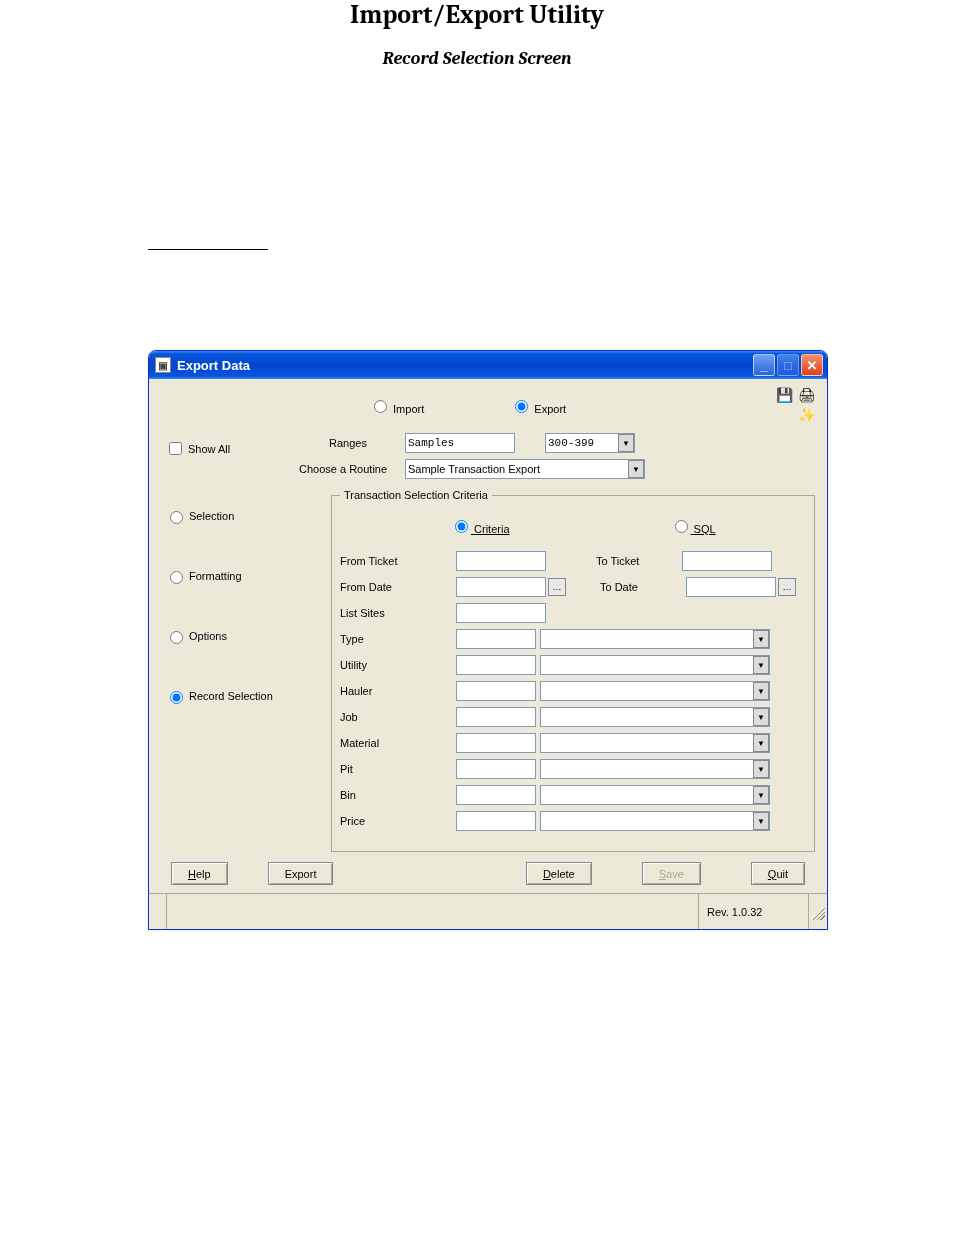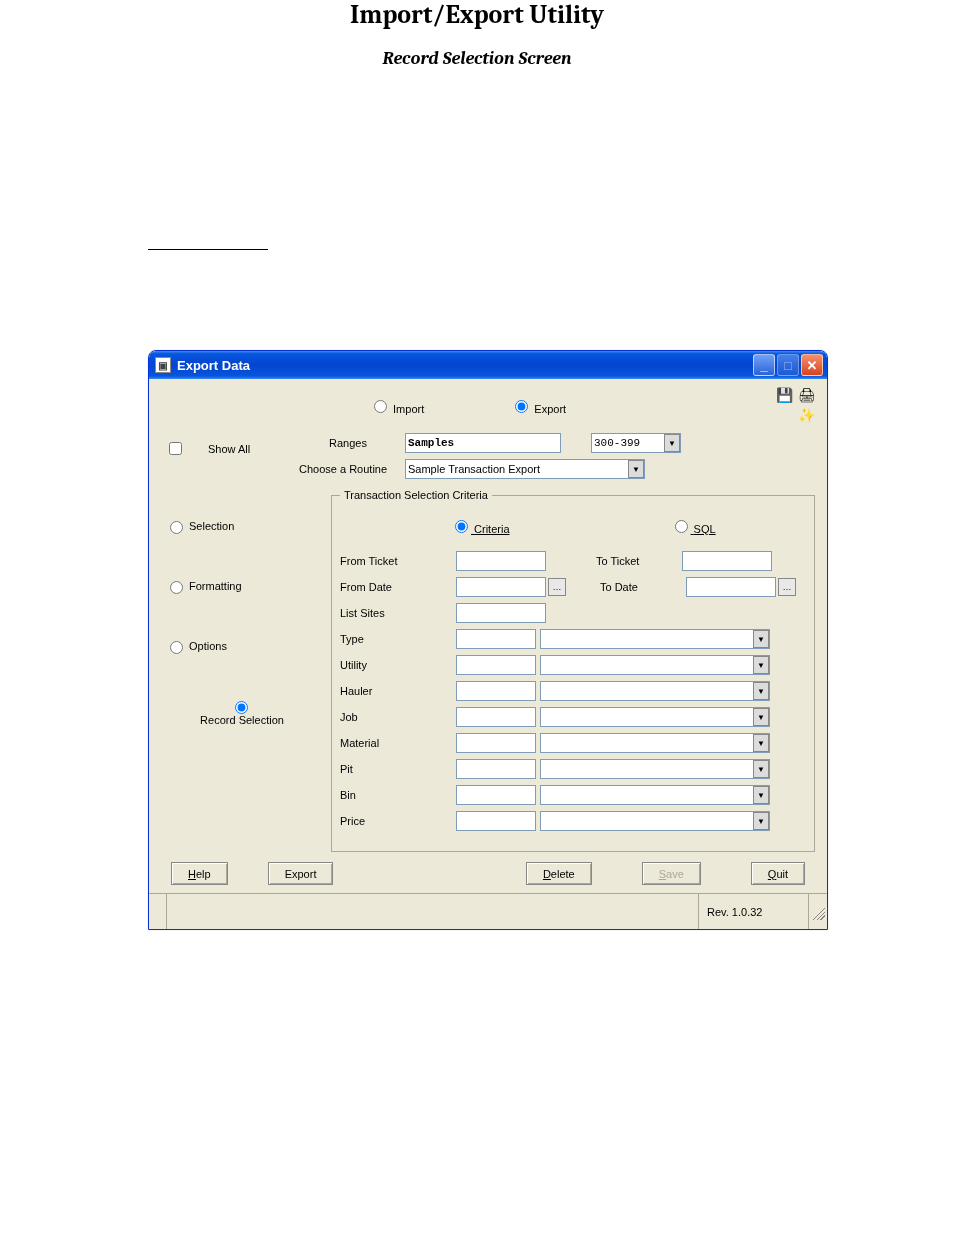--- a/index.html
+++ b/index.html
@@ -239,60 +239,60 @@
 
     <div class="client">
       <div class="toolbar-icons">
         <div class="ico">💾</div>
         <div class="ico">🖨</div>
         <div class="ico" style="position:absolute;top:20px;right:0;">✨</div>
       </div>
 
       <div class="main-cols">
         <div class="left-col">
-          <div class="nav-radio" style="margin-bottom:24px;gap:20px;">
+          <div class="nav-radio" style="margin-bottom:14px;">
             <input type="checkbox" class="chk" style="">
             <span>Show All</span>
           </div>
           <div style="height:36px;"></div>
 
           <div class="nav-radio">
             <input type="radio" class="radio" name="nav" style="">
             <span>Selection</span>
           </div>
           <div class="nav-radio">
             <input type="radio" class="radio" name="nav" style="">
             <span>Formatting</span>
           </div>
           <div class="nav-radio">
             <input type="radio" class="radio" name="nav" style="">
             <span>Options</span>
           </div>
-          <div class="nav-radio" style="margin-bottom:12px;flex-direction:column;">
+          <div class="nav-radio" style="margin-bottom:12px;">
             <input type="radio" class="radio" name="nav" checked="" style="">
             <span>Record Selection</span>
           </div>
         </div>
 
         <div class="right-col">
           <div class="top-radios">
             <label>
               <input type="radio" class="radio" name="mode" style="">
               <span>Import</span>
             </label>
             <label>
               <input type="radio" class="radio" name="mode" checked="" style="">
               <span>Export</span>
             </label>
           </div>
 
           <div class="form-row">
             <span class="flabel" style="width:70px;">Ranges</span>
             <span class="combo-wrap">
-              <input class="combo mono" style="width: 156px; font-weight: bold;" value="Samples">
+              <input class="combo mono" style="width: 110px;" value="Samples">
             </span>
             <span style="width:30px;"></span>
             <span class="combo-wrap">
               <input class="combo mono" style="width: 90px;" value="300-399">
               <div class="dd-btn">▼</div>
             </span>
           </div>
 
           <div class="form-row" style="margin-bottom:10px;">
             <span class="flabel" style="width:100px;margin-left:-30px;">Choose a Routine</span>

